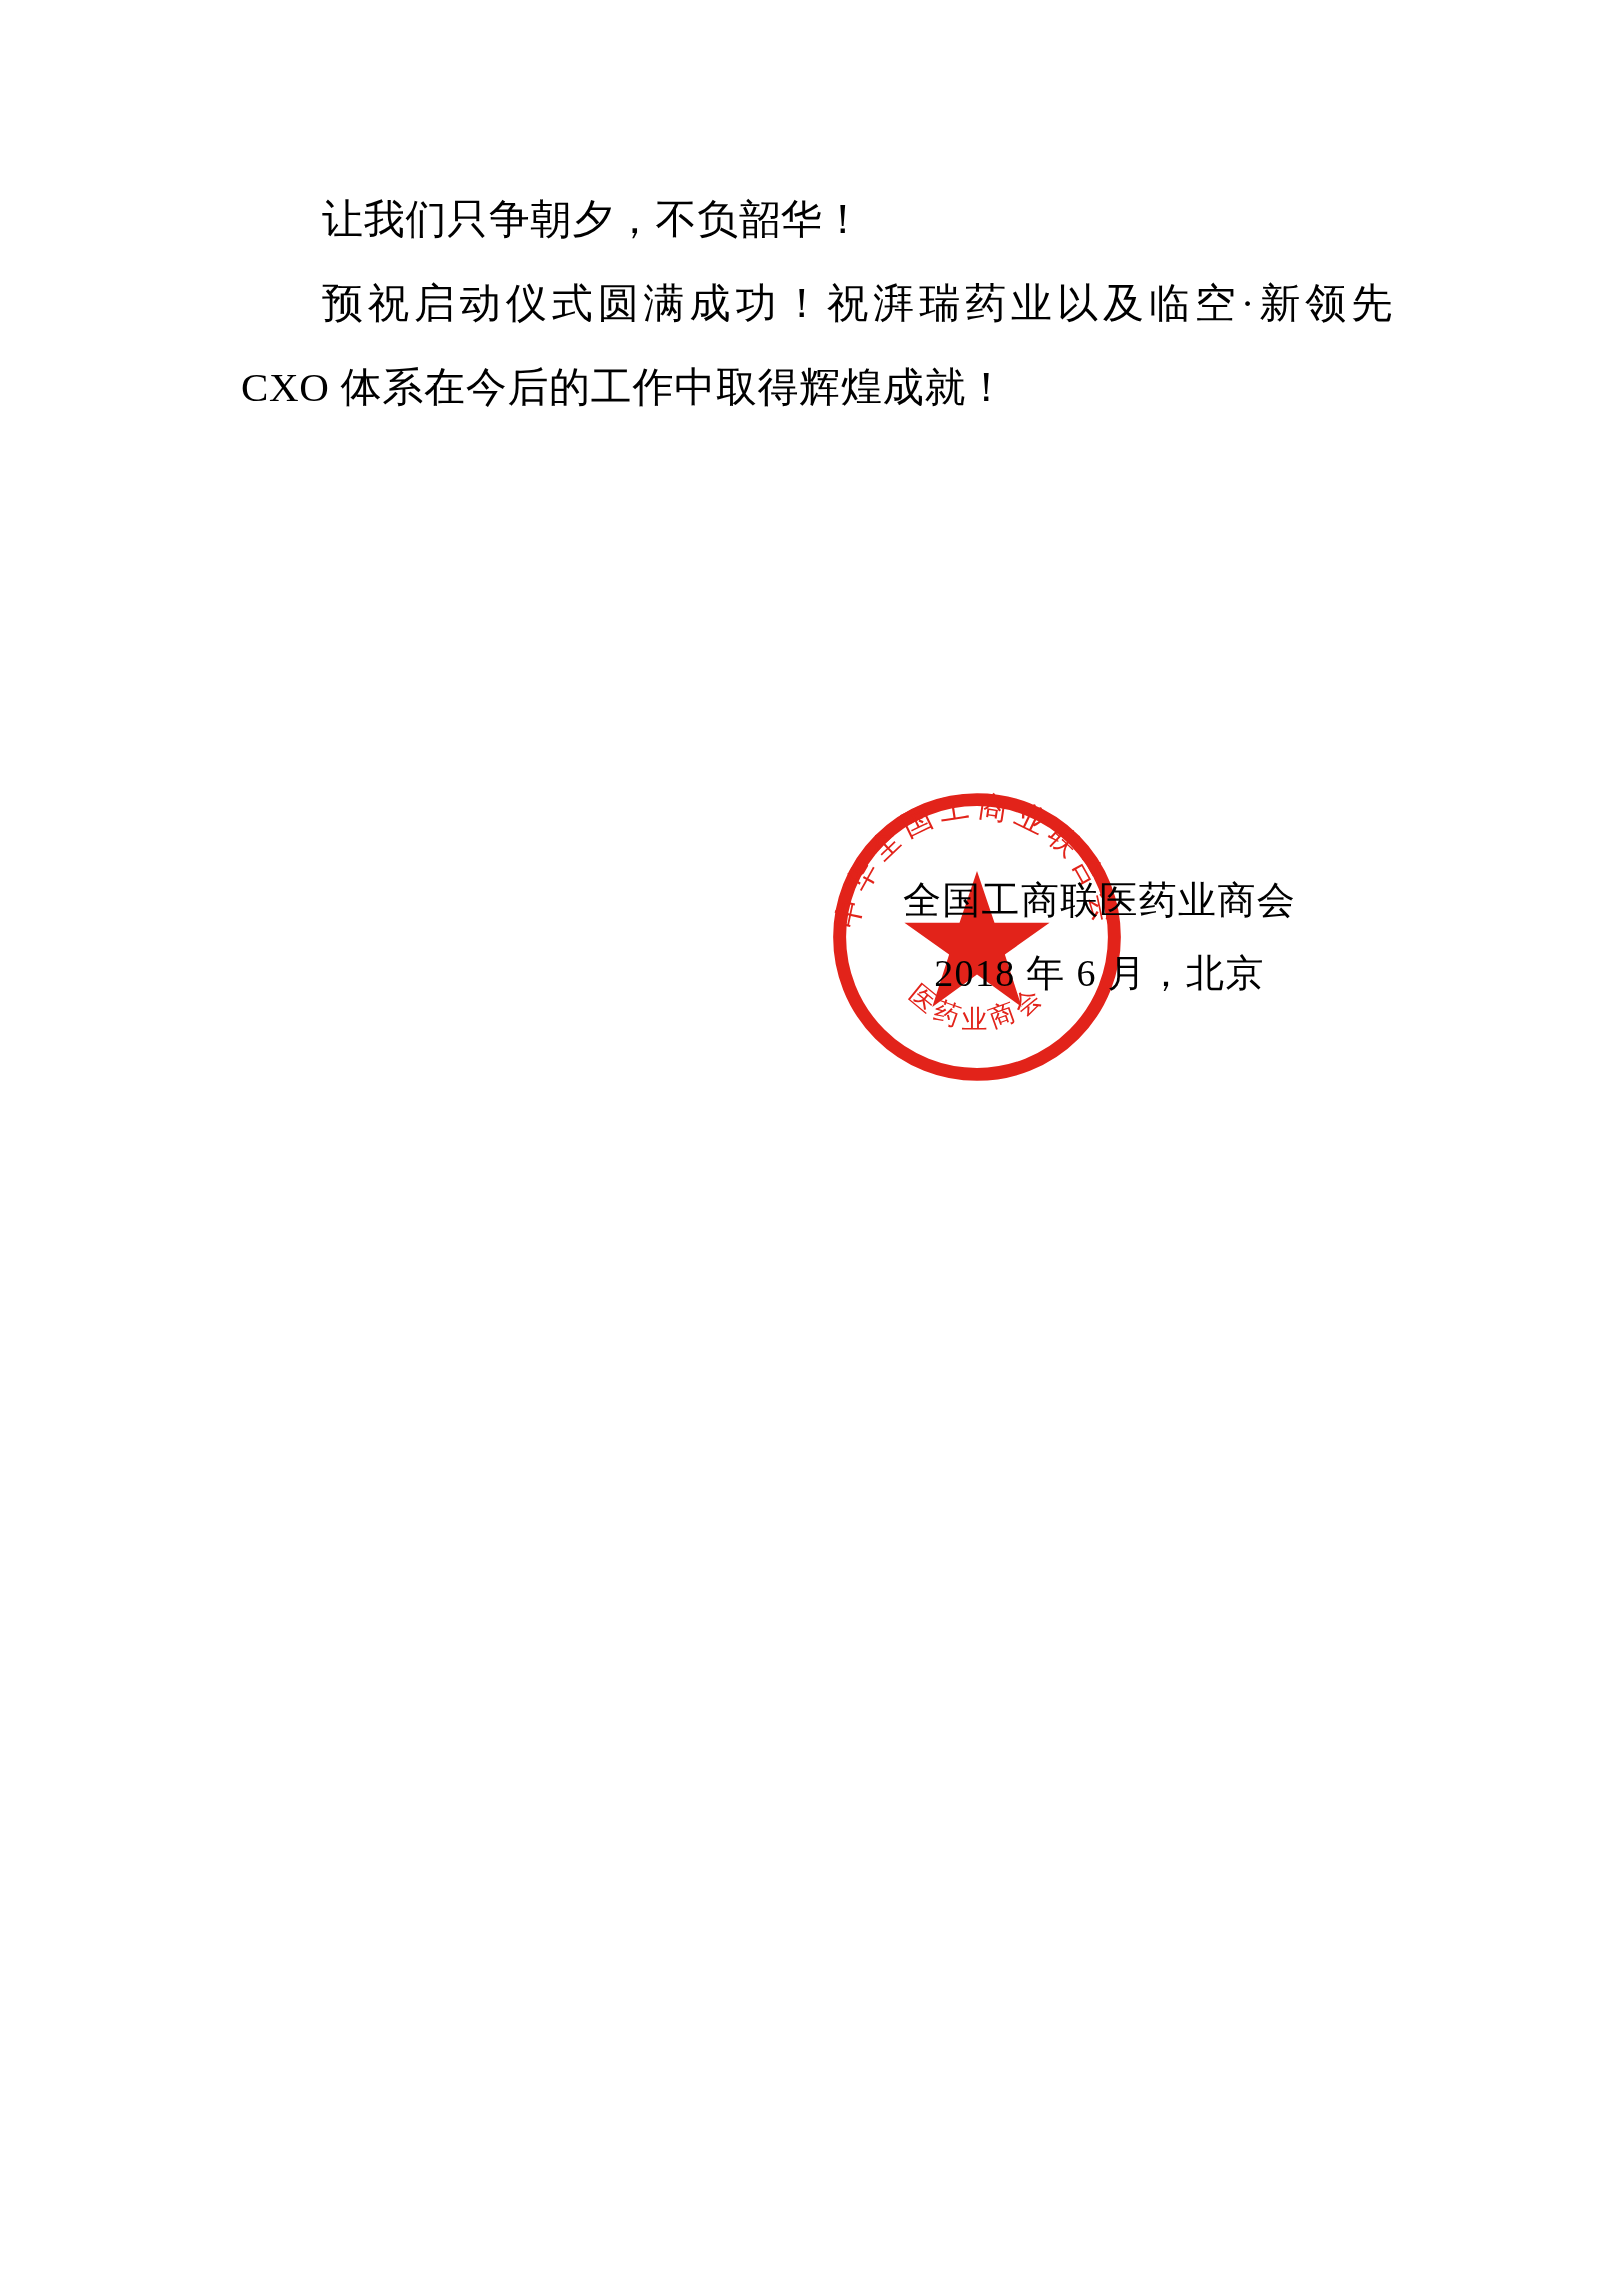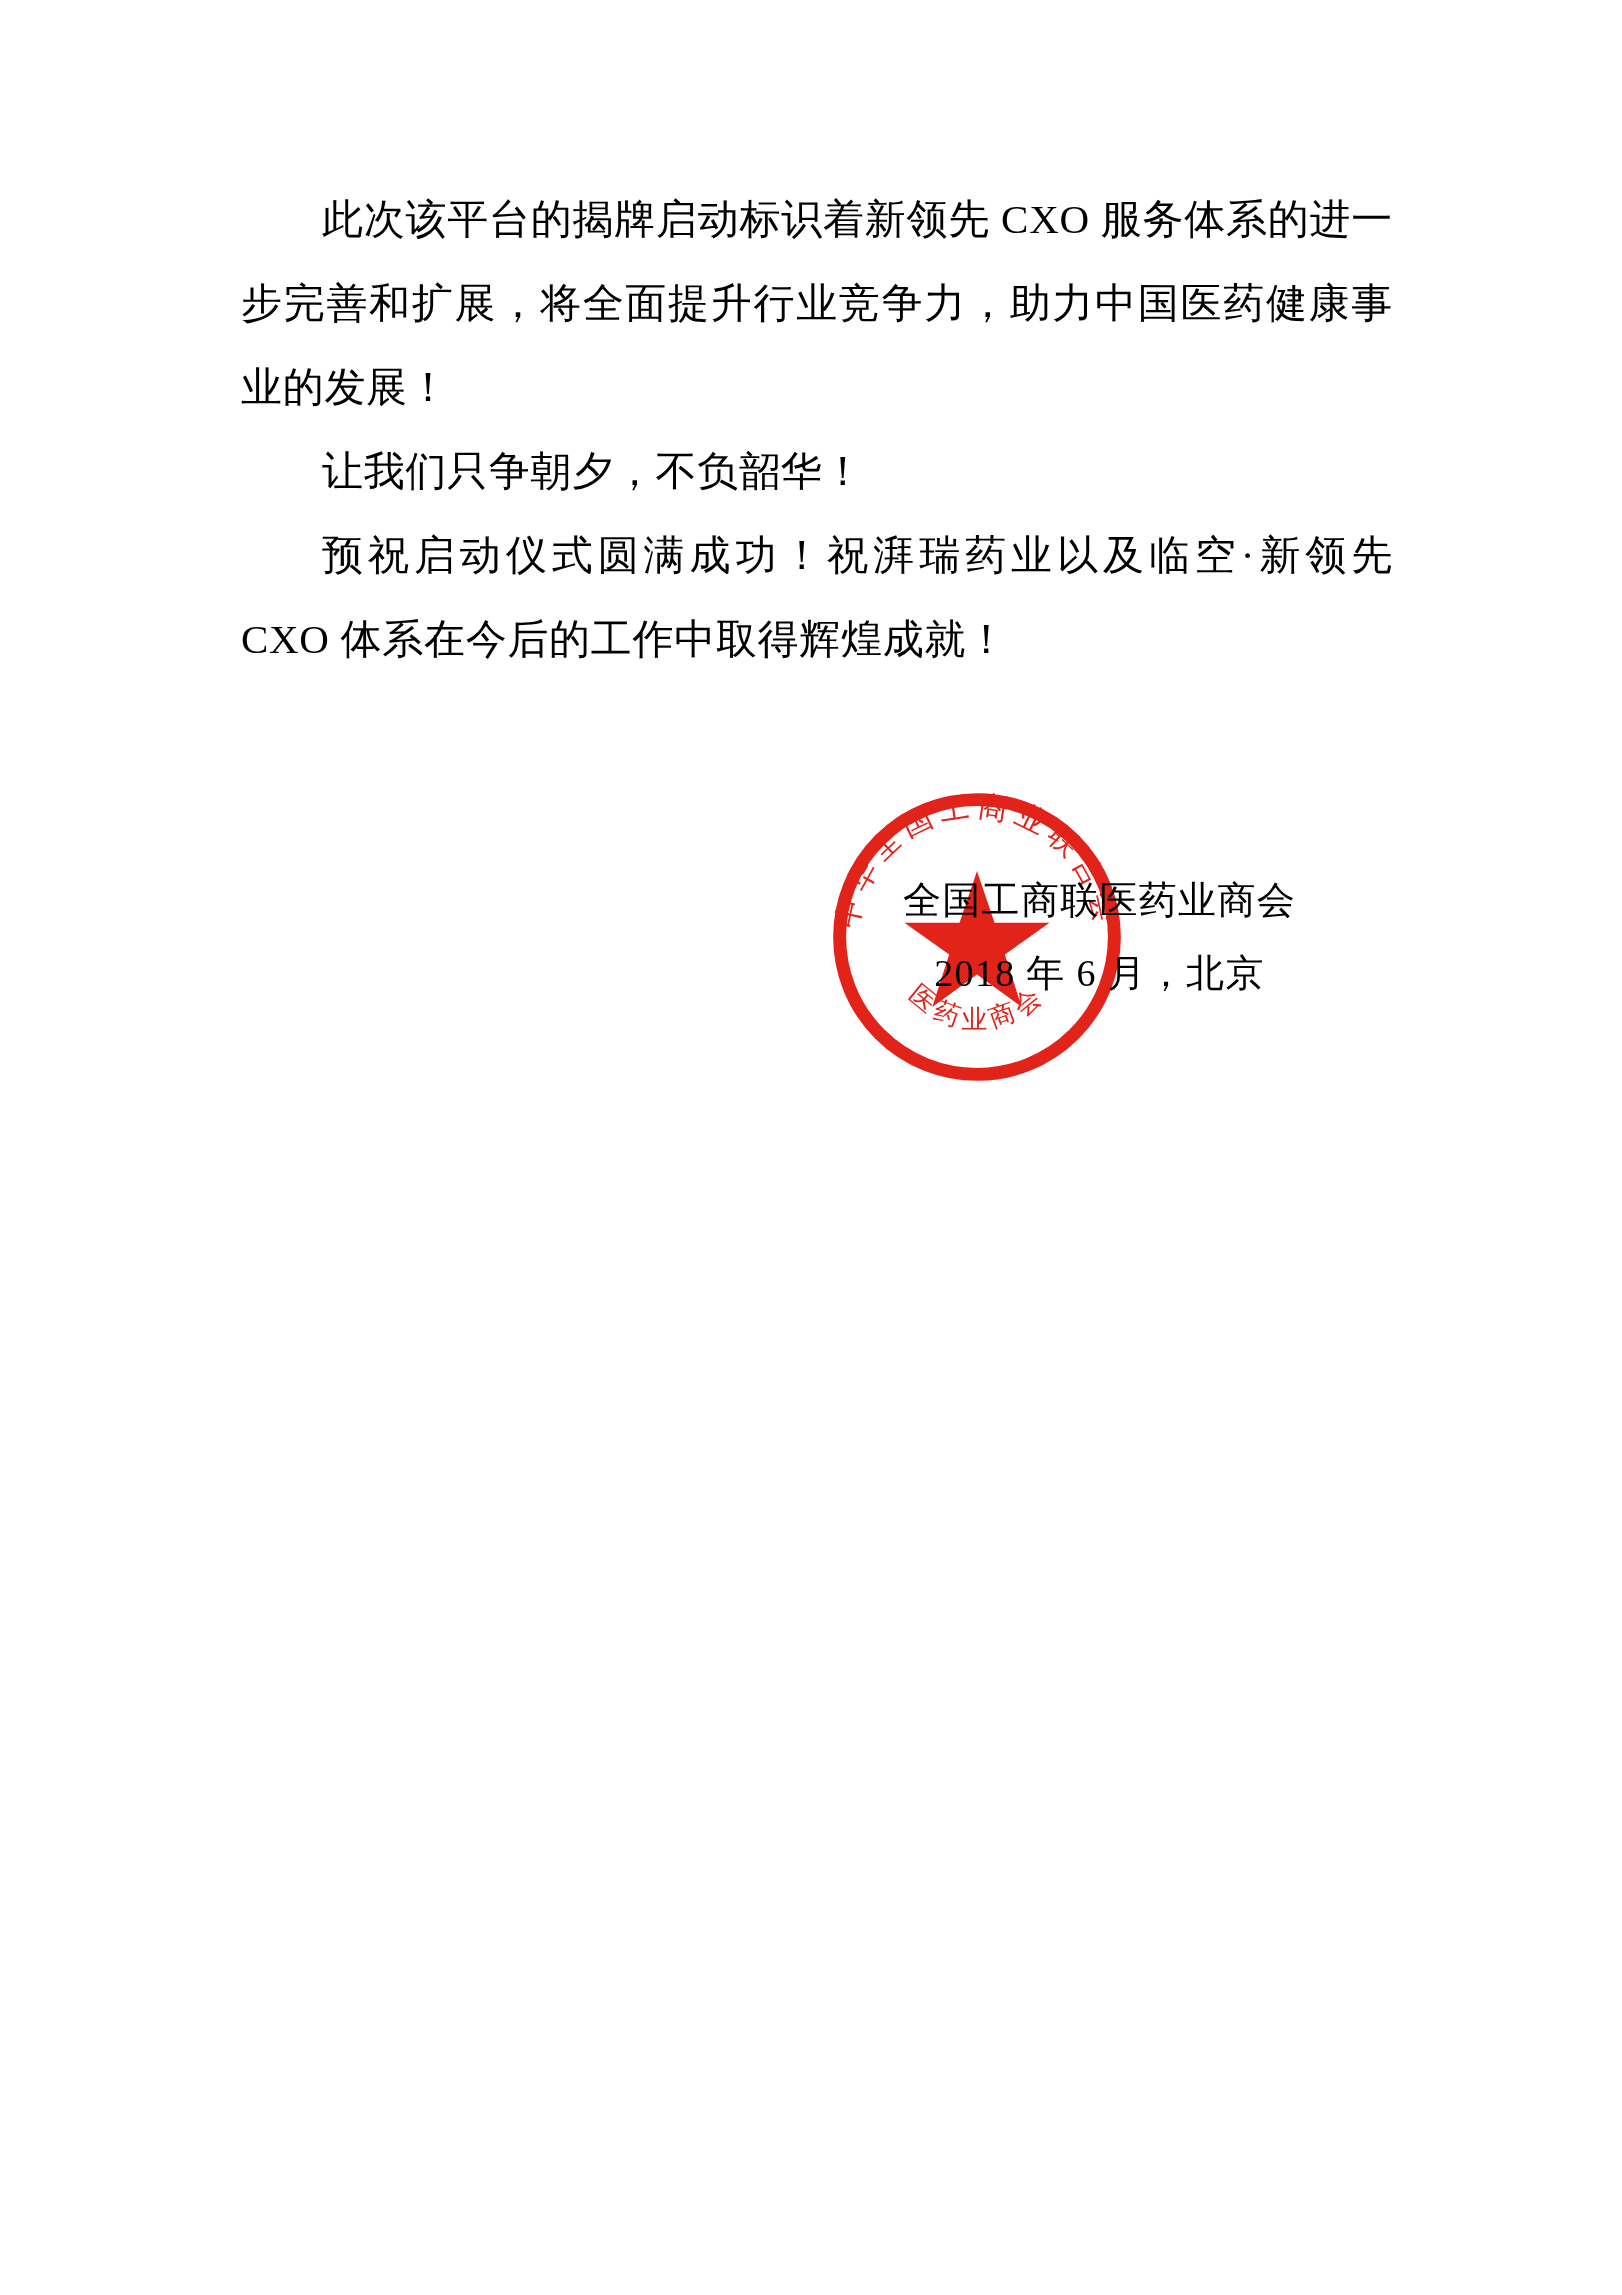--- a/index.html
+++ b/index.html
@@ -63,21 +63,20 @@
     width: 100%;
     height: 100%;
   }
 </style>
 </head>
 <body>
 
 <div class="page">
 
   <div class="body-text">
-    <p class="para">此次该平台的揭牌启动标识着新领先 CXO 服务体系的进一步完善和扩展，将全面提升行业竞争力，助力中国医药健康事业的发展！</p>
     <p class="para">让我们只争朝夕，不负韶华！</p>
     <p class="para">预祝启动仪式圆满成功！祝湃瑞药业以及临空·新领先 CXO 体系在今后的工作中取得辉煌成就！</p>
   </div>
 
   <div class="stamp">
     <svg viewBox="0 0 500 500" xmlns="http://www.w3.org/2000/svg">
       <defs>
         <path id="arcOuter" d="M 250,250 m -185,0 a 185,185 0 1,1 370,0" fill="none"></path>
         <path id="arcInner" d="M 250,250 m -140,0 a 140,140 0 1,0 280,0" fill="none"></path>
       </defs>

